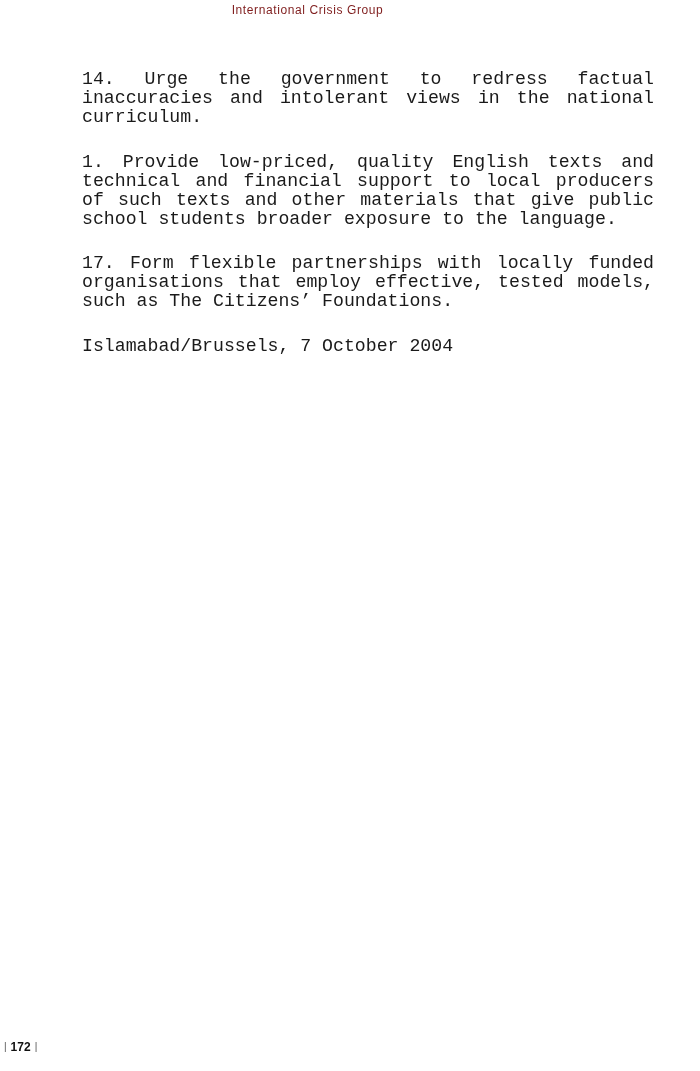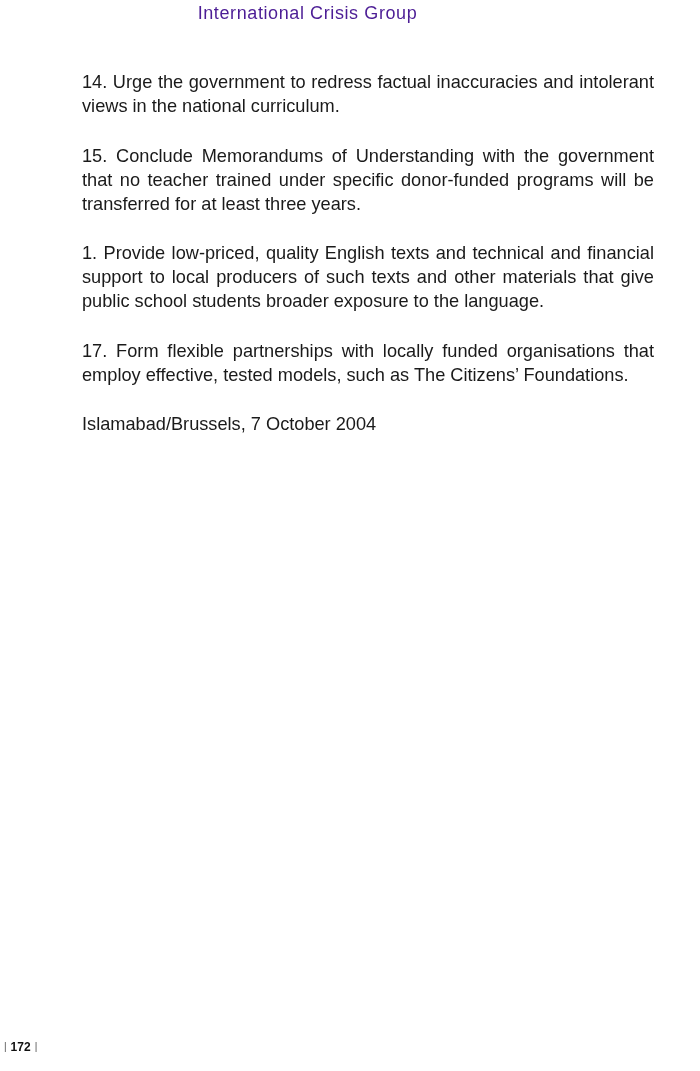--- a/index.html
+++ b/index.html
@@ -14,32 +14,32 @@
       overflow: hidden;
       color: #1a1a1a;
     }
     .running-header {
       position: absolute;
       top: 3px;
       left: 0;
       width: 615px;
       text-align: center;
       font-family: "Liberation Sans", sans-serif;
-      font-size: 18px;
+      font-size: 12px;
       letter-spacing: 0.6px;
-      color: #4c1d95;
+      color: #7f1d1d;
     }
     .content {
       position: absolute;
       top: 70px;
       left: 82px;
       width: 572px;
-      font-family: Liberation Sans, sans-serif;
+      font-family: Liberation Mono, monospace;
       font-size: 18.2px;
-      line-height: 24px;
+      line-height: 19px;
       color: #1a1a1a;
     }
     .para {
       margin: 0 0 25.5px 0;
       text-align: justify;
       text-align-last: left;
     }
     .signoff {
       margin-top: 0;
     }
@@ -65,21 +65,20 @@
       font-weight: bold;
     }
   </style>
 </head>
 <body>
 
 <div class="running-header">International Crisis Group</div>
 
 <div class="content">
   <p class="para">14. Urge the government to redress factual inaccuracies and intolerant views in the national curriculum.</p>
-  <p class="para">15. Conclude Memorandums of Understanding with the government that no teacher trained under specific donor-funded programs will be transferred for at least three years.</p>
   <p class="para">1. Provide low-priced, quality English texts and technical and financial support to local producers of such texts and other materials that give public school students broader exposure to the language.</p>
   <p class="para" style="margin-bottom: 25.5px; margin-top: 12px;">17. Form flexible partnerships with locally funded organisations that employ effective, tested models, such as The Citizens’ Foundations.</p>
   <p class="para signoff">Islamabad/Brussels, 7 October 2004</p>
 </div>
 
 <div class="page-number">
   <span class="bar">|</span><span class="num">172</span><span class="bar">|</span>
 </div>
 
 </body></html>

